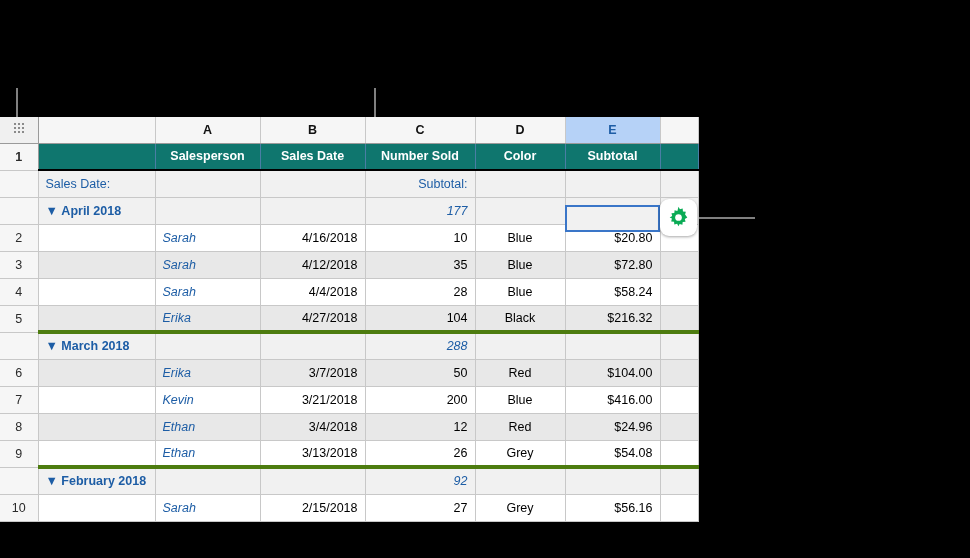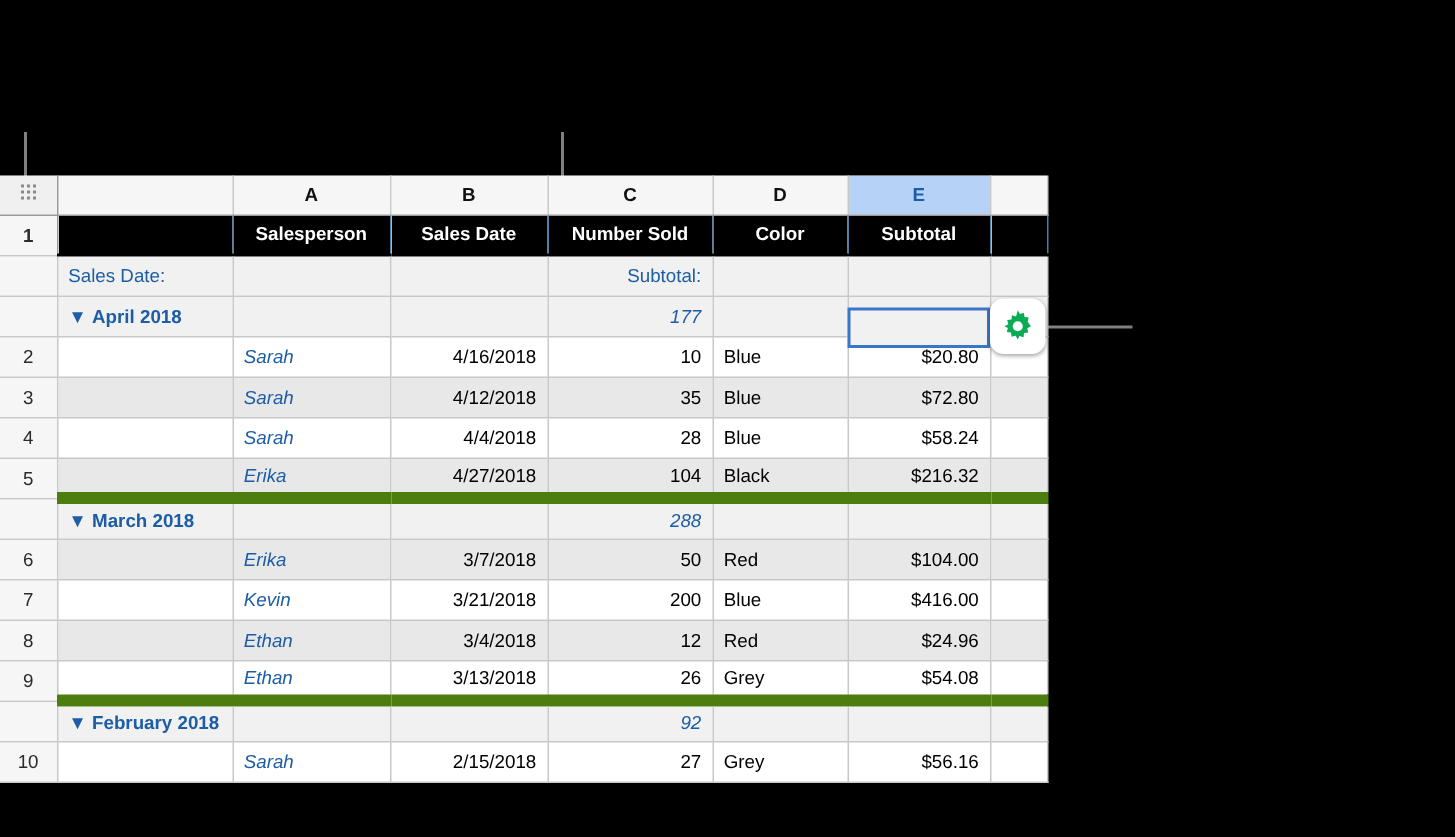--- a/index.html
+++ b/index.html
@@ -55,44 +55,44 @@
   
   td.rh{
     background:#f6f6f6;text-align:center;font-weight:bold;color:#2b2b2b;
     border-right:1px solid #9a9a9a;font-size:12.5px;
   }
   td.rh.sel{background:#b6d2f7;}
   td.rh.blank{background:#f6f6f6;}
 
   
   tr.titlerow td{
-    background:#000000;color:#fff;font-weight:bold;text-align:center;
+    background:#0f766e;color:#fff;font-weight:bold;text-align:center;
     border-right:1px solid #4a7ea5;border-bottom:2px solid #000;
   }
   tr.titlerow td.rh{
     background:#f6f6f6;color:#2b2b2b;border-right:1px solid #9a9a9a;
     border-bottom:1px solid #c8c8c8;
   }
 
   
   tr.grouprow td{background:#f1f1f1;}
   tr.grouprow td.rh{background:#f6f6f6;}
-  tr.grouptop td{border-top:8px solid #4d7c0f;}
+  tr.grouptop td{border-top:4px solid #4d7c0f;}
   tr.grouptop td.rh{border-top:1px solid #c8c8c8;}
   .gtitle{color:#1d5da5;font-weight:bold;}
   .glabel{color:#1d5da5;font-weight:normal;}
   .gnum{color:#1d5da5;font-weight:bold;text-align:right;font-style:italic;}
 
   
   tr.datarow td{background:#fff;}
   tr.datarow.alt td{background:#e8e8e8;}
   tr.datarow td.rh{background:#f6f6f6;}
   td.name{color:#1d5da5;font-weight:bold;border-left:1px solid #6d6d6d;font-style:italic;}
   td.num{text-align:right;}
-  td.ctr{text-align:left;}
+  td.ctr{text-align:center;}
   td.cbord-left{border-left:1px solid #6d6d6d;}
 
   
   .selcell{position:absolute;left:565px;top:88px;width:95px;height:27px;
     border:2px solid #3a76c8;box-sizing:border-box;background:#f1f1f1;}
 
   
   .gearbtn{
     position:absolute;left:660px;top:199px;width:37px;height:37px;
     background:#fff;border-radius:9px;

